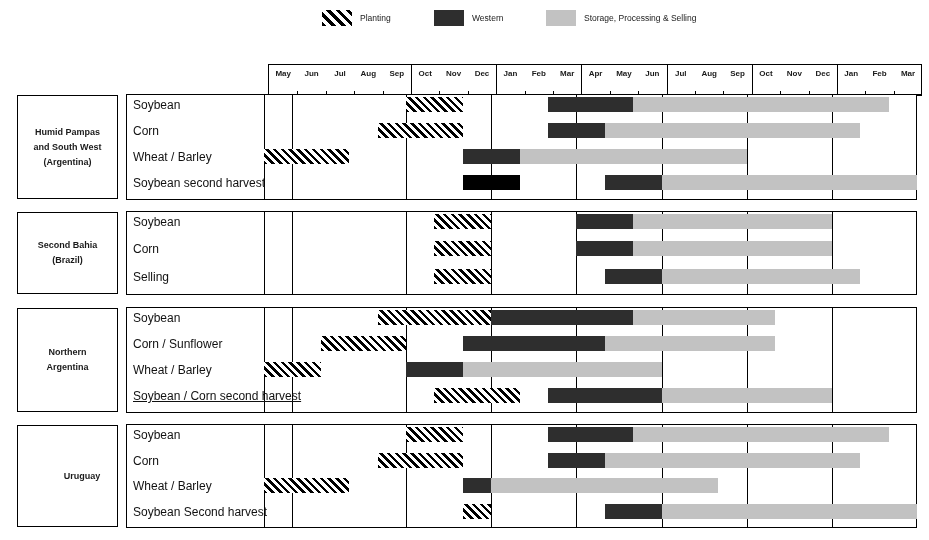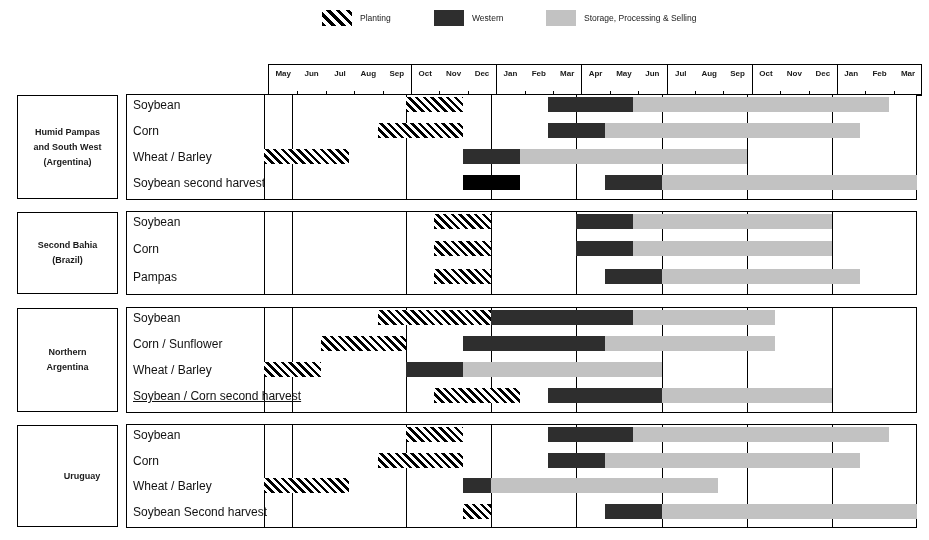--- a/index.html
+++ b/index.html
@@ -152,21 +152,21 @@
         <div class="gridline" style="left: 619.8px;"></div>
         <div class="gridline" style="left: 705px;"></div>
         <div class="crop-label" style="left: 6px; top: 3px;">Soybean</div>
         <div class="bar planting" style="left: 307.4px; width: 56.8px; top: 2px;"></div>
         <div class="bar harvest" style="left: 449.4px; width: 56.8px; top: 2px;"></div>
         <div class="bar storage" style="left: 506.2px; width: 198.8px; top: 2px;"></div>
         <div class="crop-label" style="left: 6px; top: 30.3333px;">Corn</div>
         <div class="bar planting" style="left: 307.4px; width: 56.8px; top: 29.3333px;"></div>
         <div class="bar harvest" style="left: 449.4px; width: 56.8px; top: 29.3333px;"></div>
         <div class="bar storage" style="left: 506.2px; width: 198.8px; top: 29.3333px;"></div>
-        <div class="crop-label" style="left: 6px; top: 57.6667px;">Pampas</div>
+        <div class="crop-label" style="left: 6px; top: 57.6667px;">Selling</div>
         <div class="bar planting" style="left: 307.4px; width: 56.8px; top: 56.6667px;"></div>
         <div class="bar harvest" style="left: 477.8px; width: 56.8px; top: 56.6667px;"></div>
         <div class="bar storage" style="left: 534.6px; width: 198.8px; top: 56.6667px;"></div>
       </div>
       <div class="region-box" style="top: 308px; height: 104px;">
         <div class="">Northern</div>
         <div class="">Argentina</div>
       </div>
       <div class="panel" style="top: 307px; height: 106px;">
         <div class="gridline" style="left: 137px;"></div>

